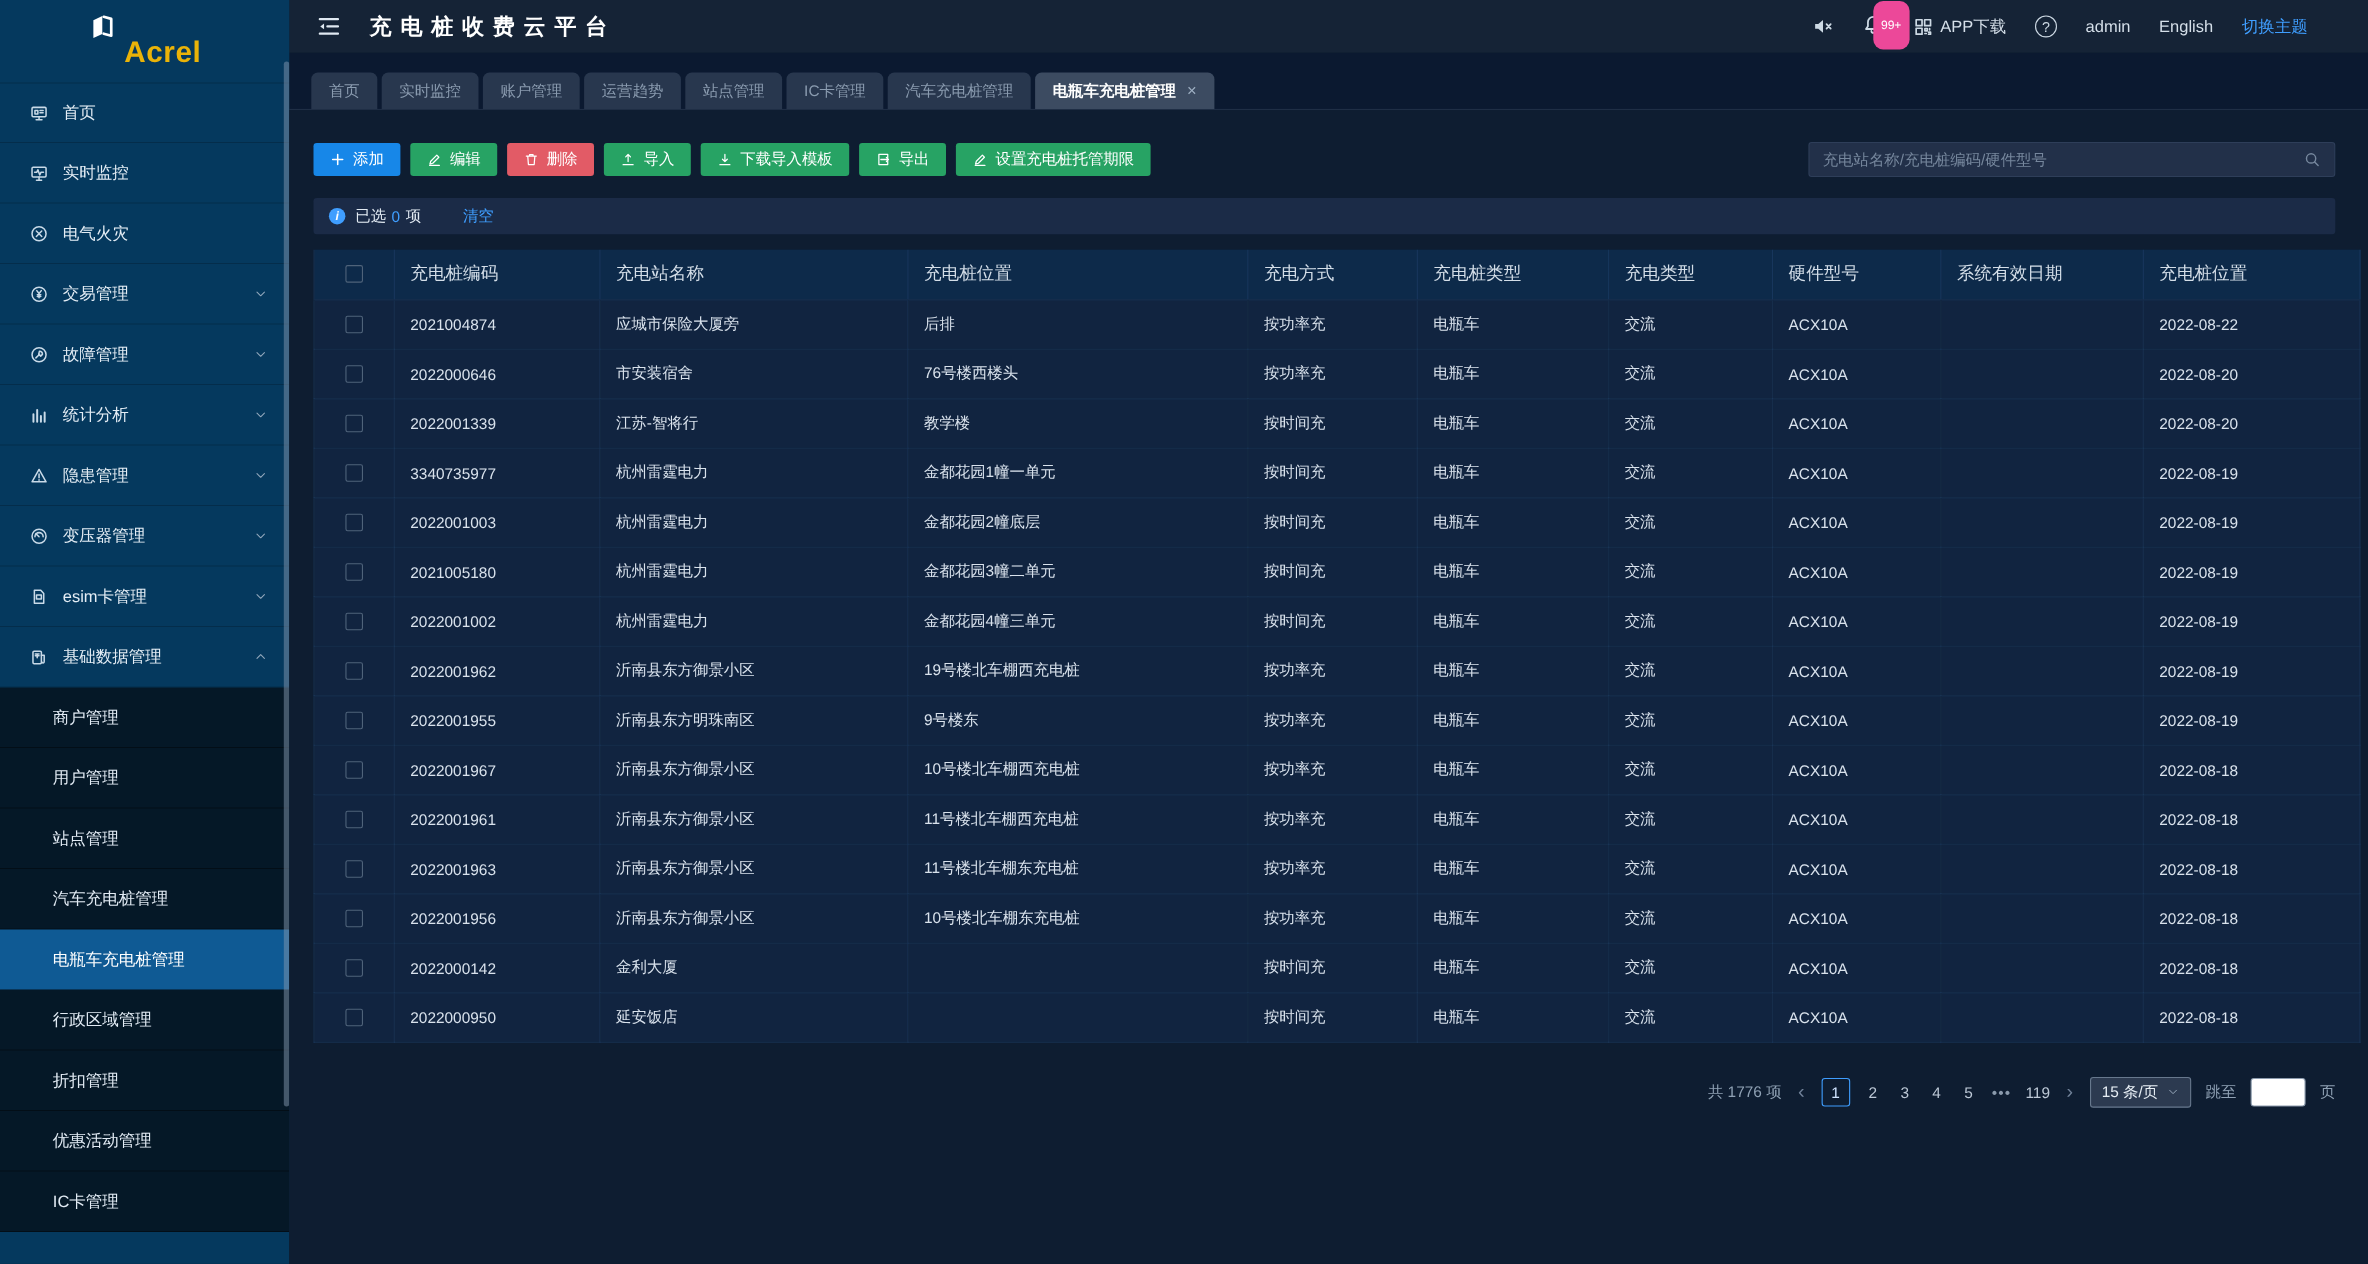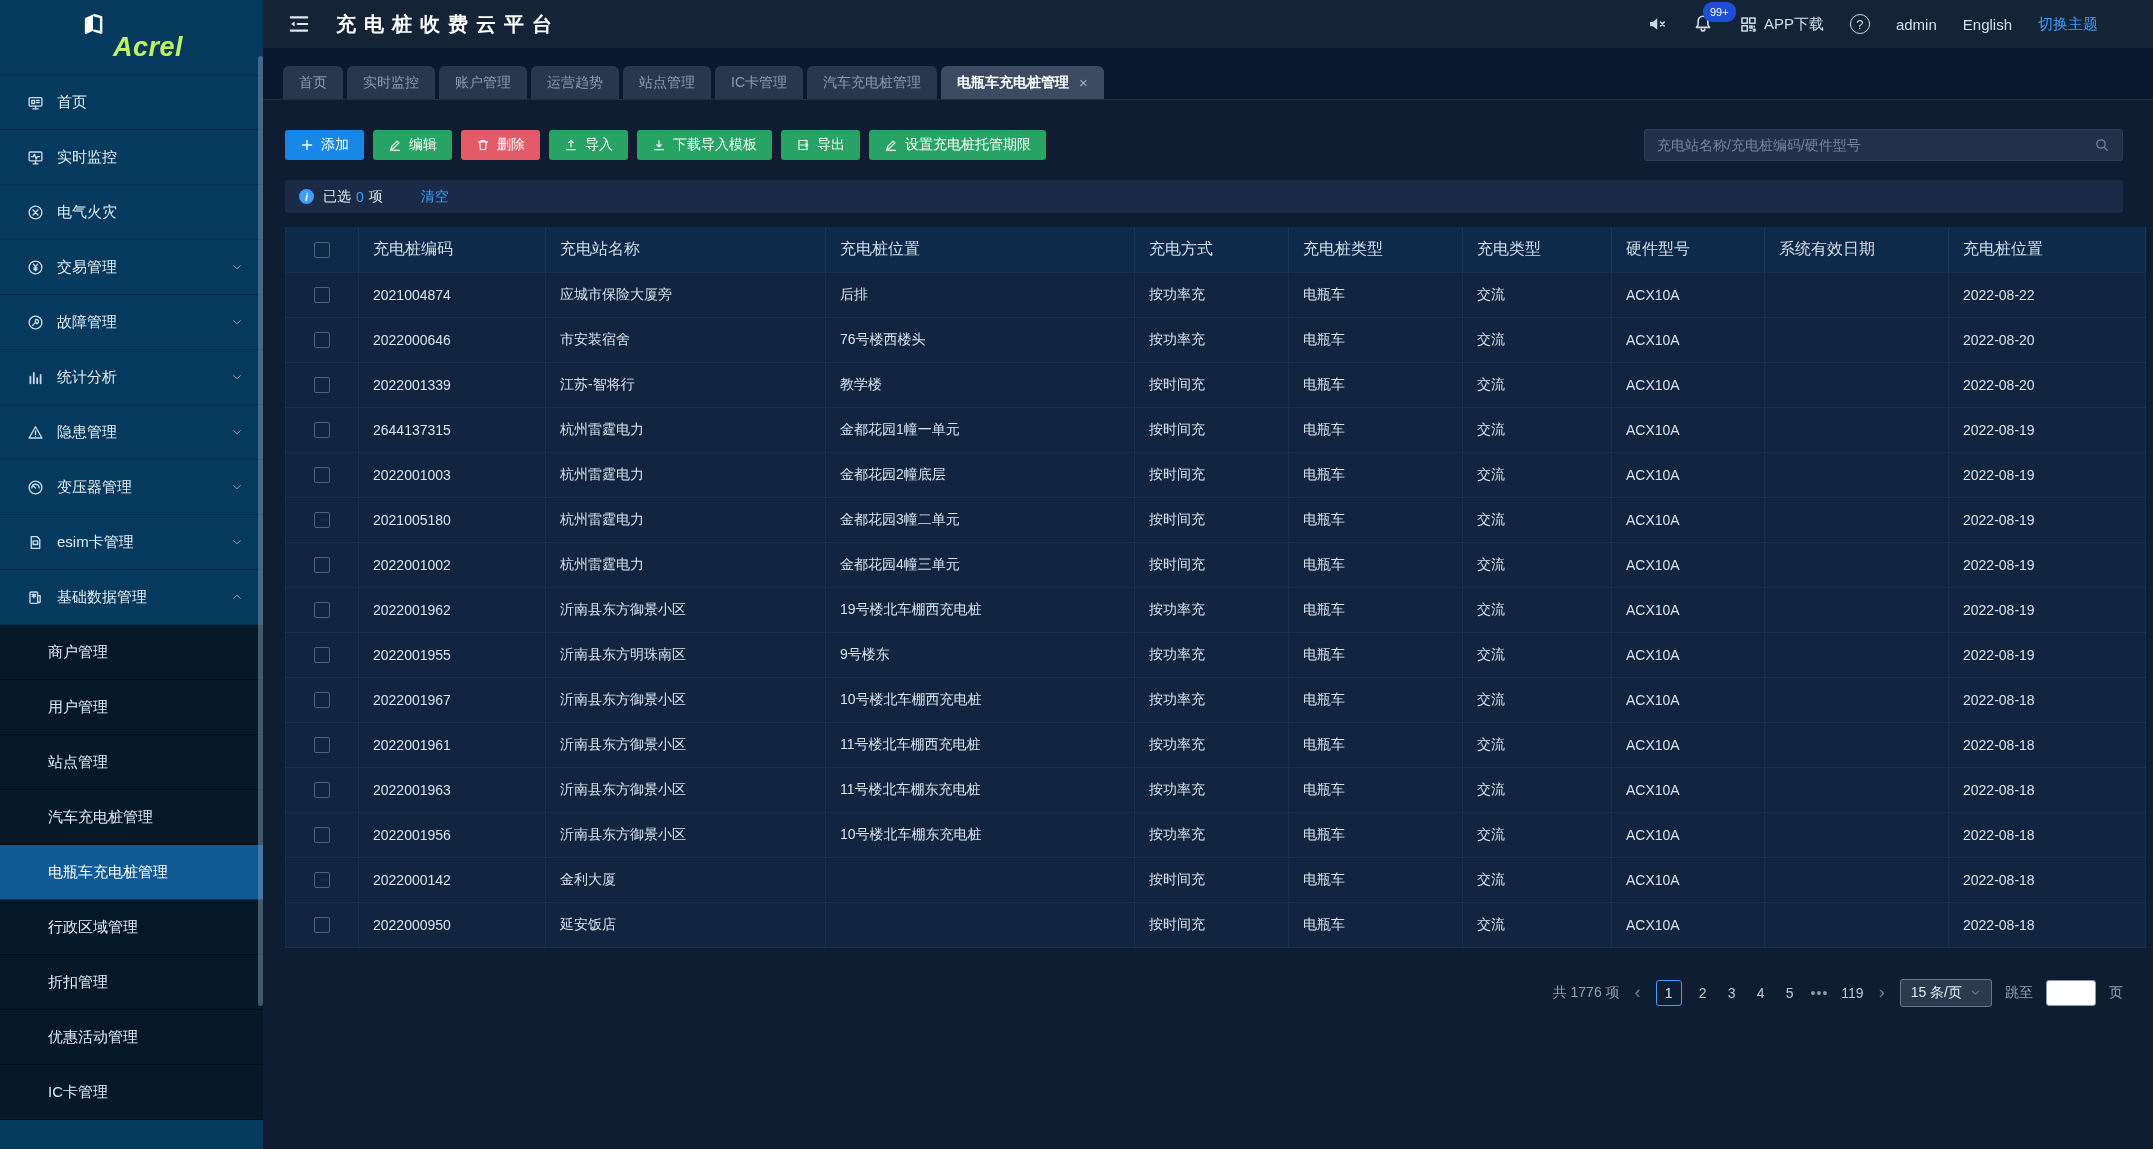--- a/index.html
+++ b/index.html
@@ -2,21 +2,21 @@
 <html><head>
 <meta charset="utf-8">
 <style>
 *{margin:0;padding:0;box-sizing:border-box;}
 html,body{width:2153px;height:1149px;overflow:hidden;background:#0e1d31;
   font-family:"Liberation Sans","DejaVu Sans",sans-serif;}
 .app{position:relative;width:2153px;height:1149px;display:flex;}
 
 .sidebar{position:relative;width:263px;height:100%;background:#05395e;flex:none;overflow:hidden;}
 .logo{height:48px;display:flex;align-items:center;justify-content:center;gap:7px;}
-.logo-text{color:#bef264;font-size:27px;font-weight:bold;font-style:italic;letter-spacing:.5px;margin-top:46px;}
+.logo-text{color:#eab308;font-size:27px;font-weight:bold;letter-spacing:.5px;margin-top:46px;}
 .menu{padding-top:27px;}
 .menu-item{height:55px;display:flex;align-items:center;padding:0 20px 0 27px;color:#e4edf5;
   font-size:15px;cursor:pointer;border-bottom:1px solid rgba(2,22,40,.35);}
 .menu-item:first-child{border-top:1px solid rgba(2,22,40,.35);}
 .mi-icon{width:17px;height:17px;margin-right:13px;color:#c9dae8;flex:none;}
 .mi-label{flex:1;}
 .chev{width:12px;height:12px;color:#92a8bc;flex:none;}
 .submenu{background:#051827;}
 .sub-item{height:55px;display:flex;align-items:center;padding-left:48px;color:#e2ebf4;font-size:15px;
   border-bottom:1px solid rgba(0,0,0,.4);cursor:pointer;}
@@ -24,22 +24,22 @@
 .scroll-thumb{position:absolute;left:258px;top:56px;width:5px;height:950px;
   background:rgba(132,152,176,.5);border-radius:3px;}
 
 .main{flex:1;display:flex;flex-direction:column;min-width:0;}
 .topbar{height:48px;background:#152336;display:flex;align-items:center;flex:none;}
 .collapse{margin-left:25px;width:22px;height:22px;color:#dfe8f1;cursor:pointer;}
 .title{margin-left:26px;color:#fff;font-size:20px;font-weight:bold;letter-spacing:8px;}
 .top-right{margin-left:auto;display:flex;align-items:center;gap:26px;padding-right:55px;color:#d5dfe9;font-size:15px;}
 .hicon{width:20px;height:20px;color:#cdd9e4;cursor:pointer;}
 .bell-wrap{position:relative;}
-.badge{position:absolute;top:-11px;left:10px;background:#1d4ed8;color:#fff;font-size:11px;
-  padding:4px 7px;border-radius:9px;white-space:nowrap;}
+.badge{position:absolute;top:-11px;left:10px;background:#ec4899;color:#fff;font-size:11px;
+  padding:16px 7px;border-radius:9px;white-space:nowrap;}
 .appdl{display:flex;align-items:center;gap:5px;cursor:pointer;}
 .help{width:20px;height:20px;border:1.4px solid #cdd9e4;border-radius:50%;display:flex;
   align-items:center;justify-content:center;font-size:13px;color:#cdd9e4;cursor:pointer;}
 .theme-link{color:#3f9eff;cursor:pointer;}
 
 .tabstrip{height:52px;background:#0b1930;display:flex;align-items:flex-end;padding-left:20px;
   border-bottom:1px solid #1f2e45;flex:none;}
 .tab{height:33px;display:flex;align-items:center;padding:0 16px;margin-right:4px;background:#28374e;
   color:#8b9cb0;font-size:14px;border-radius:6px 6px 0 0;cursor:pointer;white-space:nowrap;}
 .tab.active{background:#3c4b61;color:#fff;font-weight:bold;}
@@ -463,21 +463,21 @@
               <td>教学楼</td>
               <td>按时间充</td>
               <td>电瓶车</td>
               <td>交流</td>
               <td>ACX10A</td>
               <td></td>
               <td>2022-08-20</td>
             </tr>
             <tr>
               <td class="cb-col"><span class="cb"></span></td>
-              <td>2644137315</td>
+              <td>3340735977</td>
               <td>杭州雷霆电力</td>
               <td>金都花园1幢一单元</td>
               <td>按时间充</td>
               <td>电瓶车</td>
               <td>交流</td>
               <td>ACX10A</td>
               <td></td>
               <td>2022-08-19</td>
             </tr>
             <tr>

